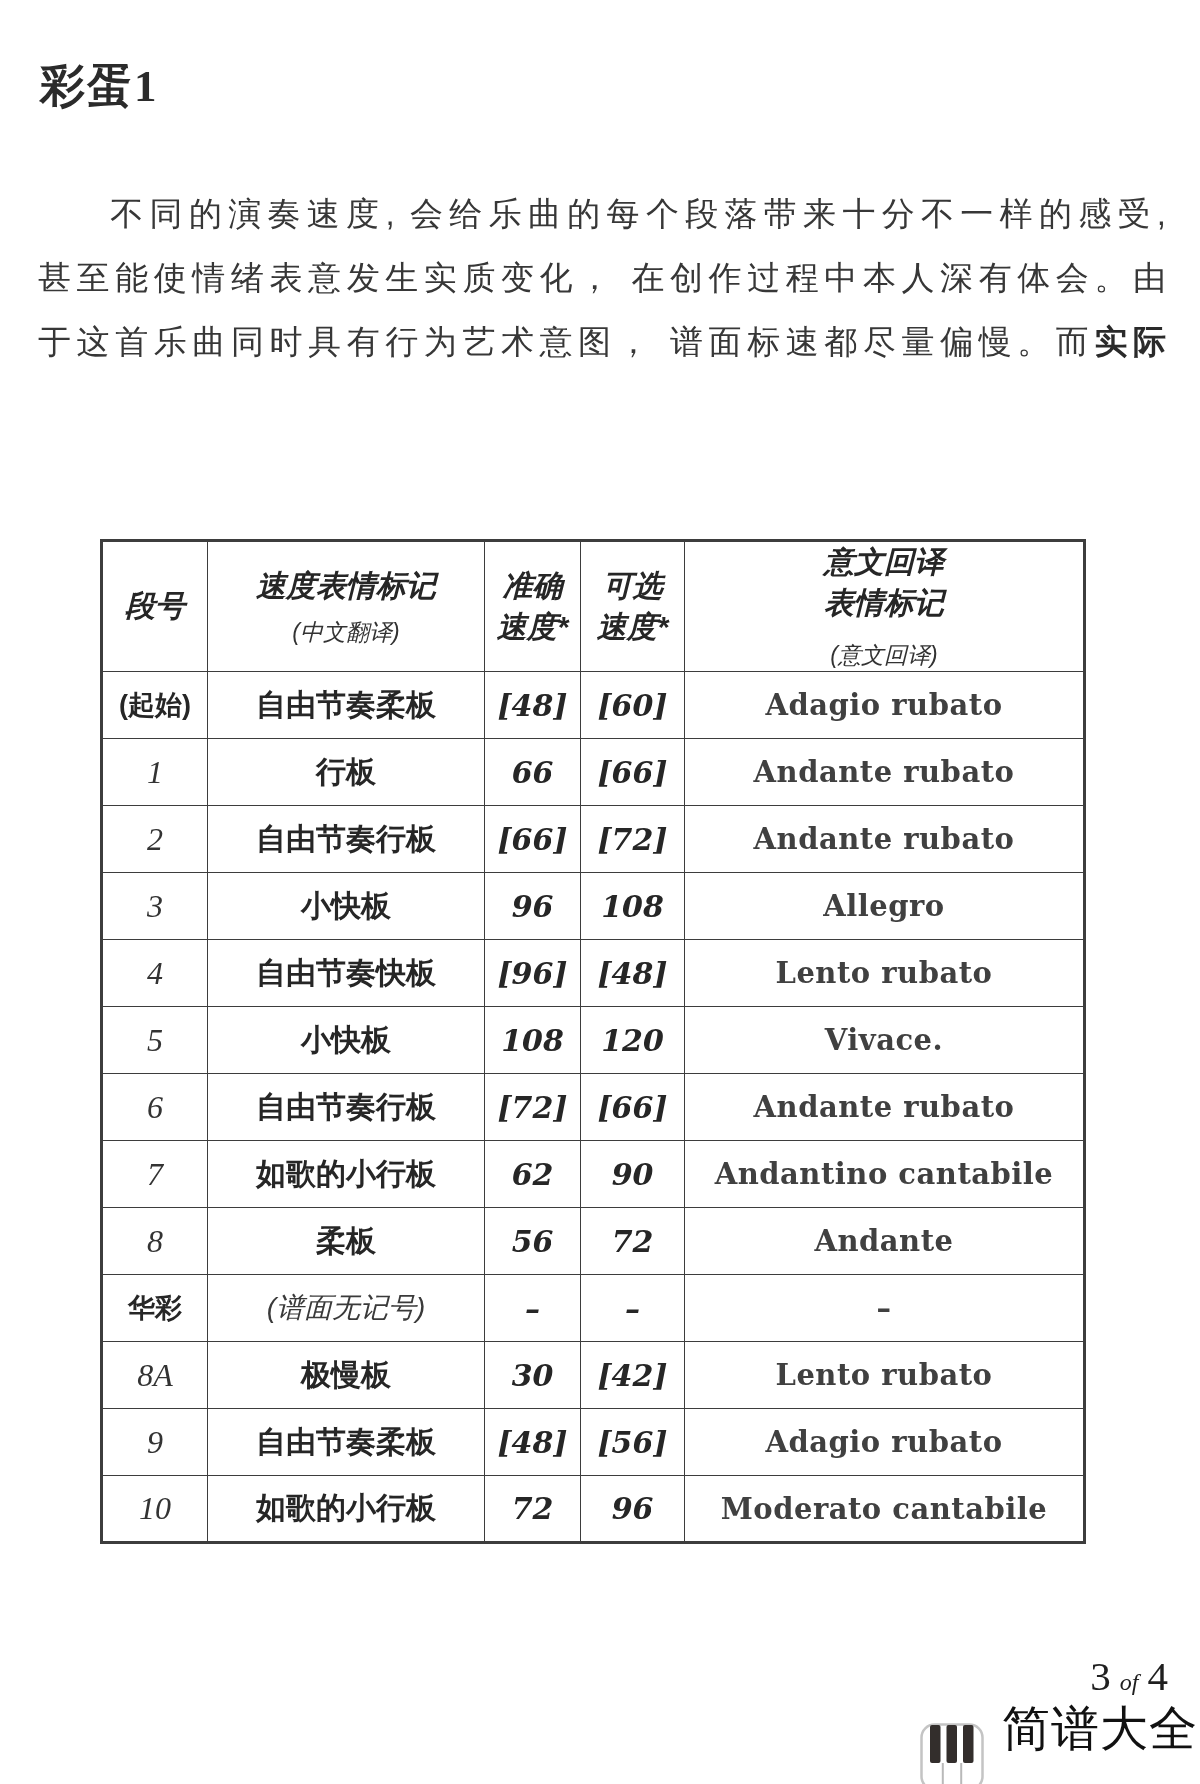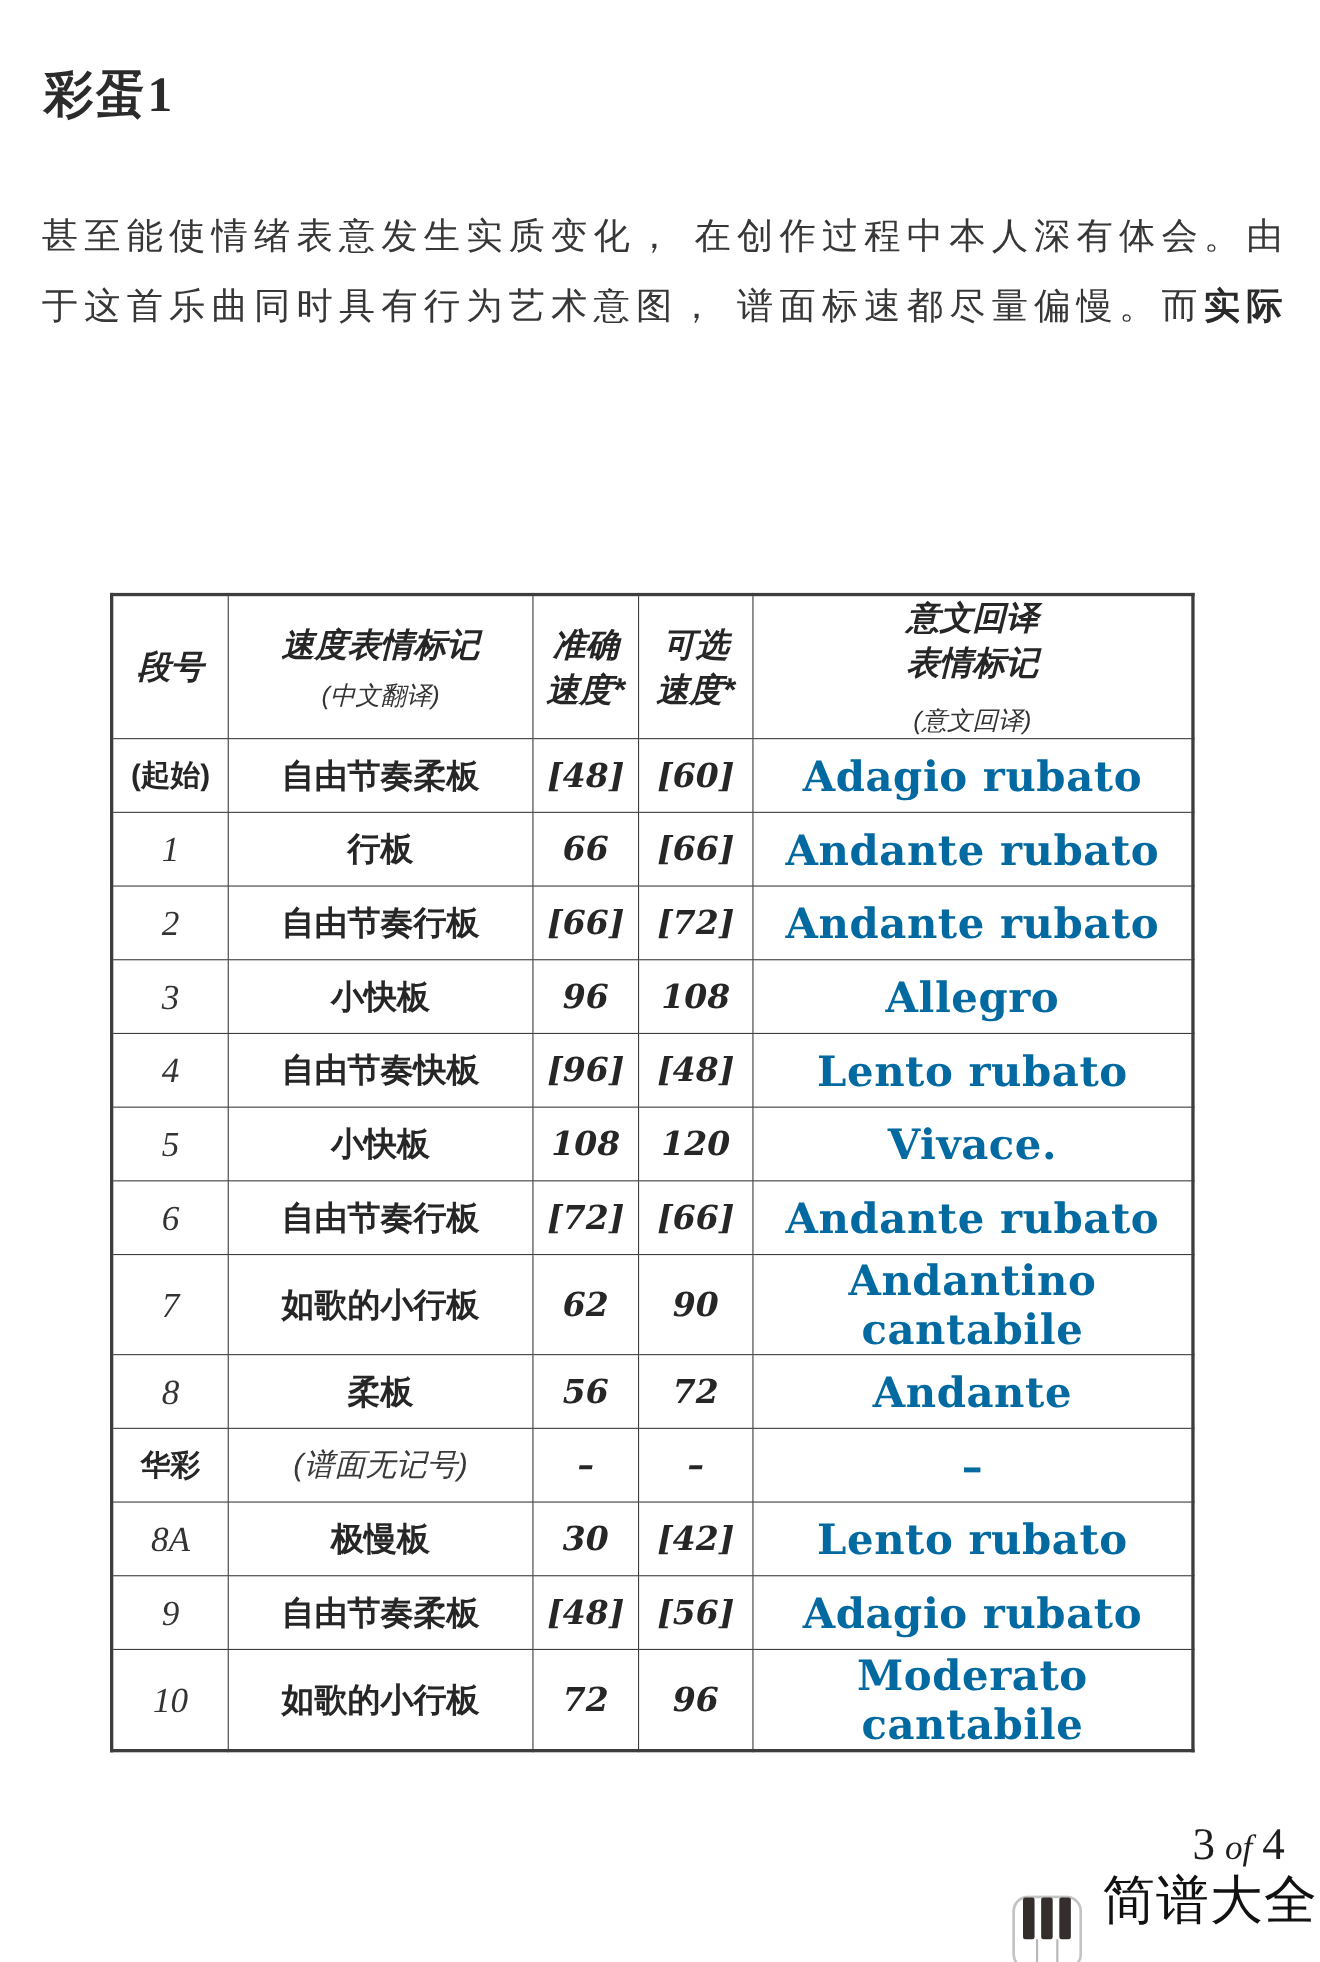--- a/index.html
+++ b/index.html
@@ -70,31 +70,31 @@
   .c-mark { font-weight:700; font-size:30px; color:#262626; }
   .c-mark.paren {
     font-weight:400; font-style:italic; font-size:28px; color:#3a3a3a;
   }
   .c-num {
     font-family:"DejaVu Serif", serif;
     font-weight:700; font-style:italic; font-size:30px; color:#262626;
   }
   .c-it {
     font-family:"DejaVu Serif", serif;
-    font-weight:700; font-size:38px; color:#0369a1;
+    font-weight:700; font-size:29px; color:#404040;
     letter-spacing:0.5px;
   }
 
   
   .pagenum {
     position:absolute; right:32px; top:1652px;
     font-family:"Liberation Serif", serif;
     font-size:41px; color:#1f1f1f;
   }
-  .pagenum .of { font-style:italic; font-size:32px; padding:0 9px;text-align:center; }
+  .pagenum .of { font-style:italic; font-size:24px; padding:0 9px;text-align:center; }
 
   
   .watermark {
     position:absolute; right:2px; top:1704px;
     display:flex; align-items:center;
   }
   .wm-icon { width:64px; height:68px; display:block; }
   .wm-text { display:flex; flex-direction:column; align-items:center; margin-left:18px;gap:32px; }
   .wm-name {
     font-size:48px; line-height:50px; color:#111111;
@@ -105,20 +105,21 @@
   }
 </style>
 </head>
 <body>
 
 <div class="page">
 
   <h1 class="title">彩蛋1</h1>
 
   <div class="para">
+    <p class="pline"><span class="indent"></span><span>不同的演奏速度, 会给乐曲的每个段落带来十分不一样的感受,</span></p>
     <p class="pline"><span>甚至能使情绪表意发生实质变化， 在创作过程中本人深有体会。由</span></p>
     <p class="pline"><span>于这首乐曲同时具有行为艺术意图， 谱面标速都尽量偏慢。而</span><span class="bold">实际</span></p>
   </div>
 
   <table class="tempo-table">
     <colgroup>
       <col style="width:106px">
       <col style="width:277px">
       <col style="width:96px">
       <col style="width:104px">

